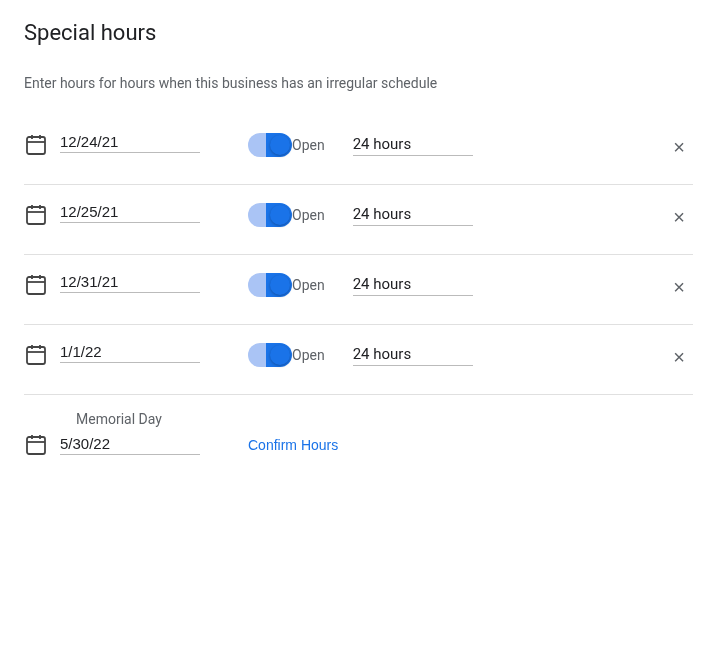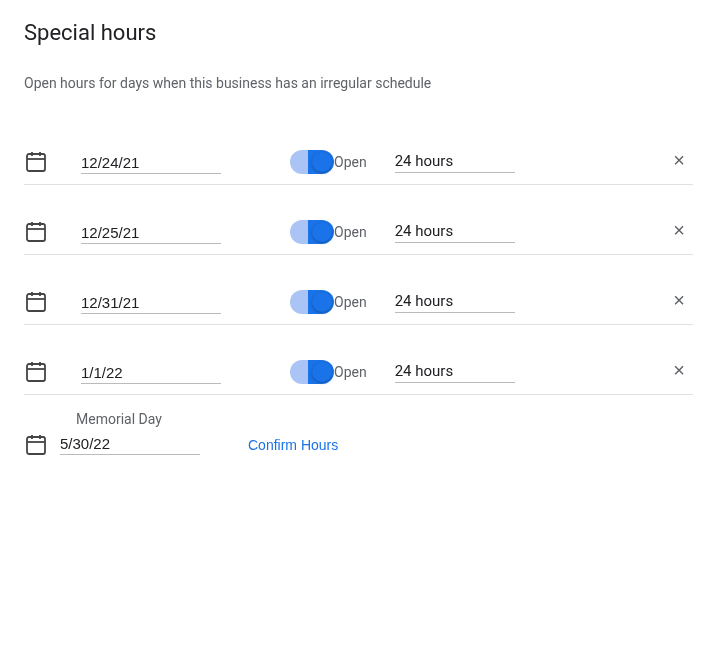--- a/index.html
+++ b/index.html
@@ -17,26 +17,25 @@
       color: #202124;
       margin-bottom: 30px;
     }
     .subtitle {
       font-size: 14px;
       color: #5f6368;
       margin-bottom: 24px;
     }
     .hours-row {
       display: flex;
-      align-items: flex-end;
+      align-items: flex-start;
       padding: 18px 0 10px 0;
       border-bottom: 1px solid #e0e0e0;
       position: relative;
       min-height: 70px;
-      gap: 21px;
     }
     .hours-row:last-of-type {
       border-bottom: none;
     }
     .date-field {
       width: 140px;
       font-size: 15px;
       color: #202124;
       border: none;
       border-bottom: 1px solid #bbb;
@@ -132,21 +131,21 @@
       width: 24px;
       height: 24px;
       flex-shrink: 0;
       margin-right: 12px;
     }
   </style>
 </head>
 <body>
 
 <h1 class="page-title">Special hours</h1>
-<p class="subtitle">Open hours for days when this business has an irregular schedule</p>
+<p class="subtitle">Enter hours for hours when this business has an irregular schedule</p>
 
 <div>
 
   <div class="hours-row">
     <svg class="cal-svg" viewBox="0 0 24 24" fill="none" stroke="#444" stroke-width="1.8">
       <rect x="3" y="4" width="18" height="17" rx="2" ry="2"></rect>
       <line x1="3" y1="9" x2="21" y2="9"></line>
       <line x1="8" y1="2" x2="8" y2="6"></line>
       <line x1="16" y1="2" x2="16" y2="6"></line>
     </svg>

